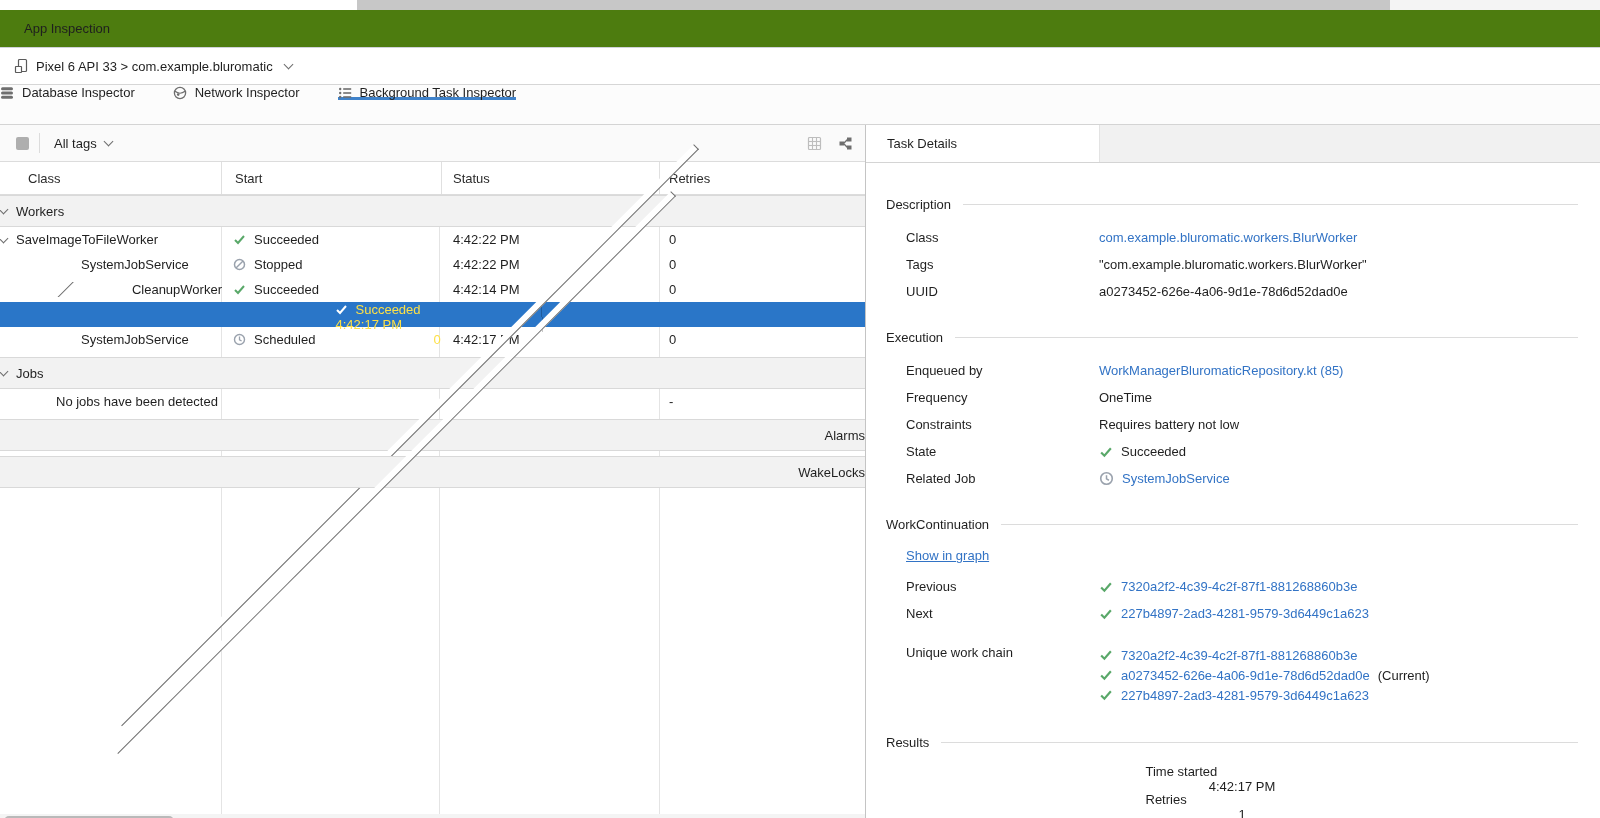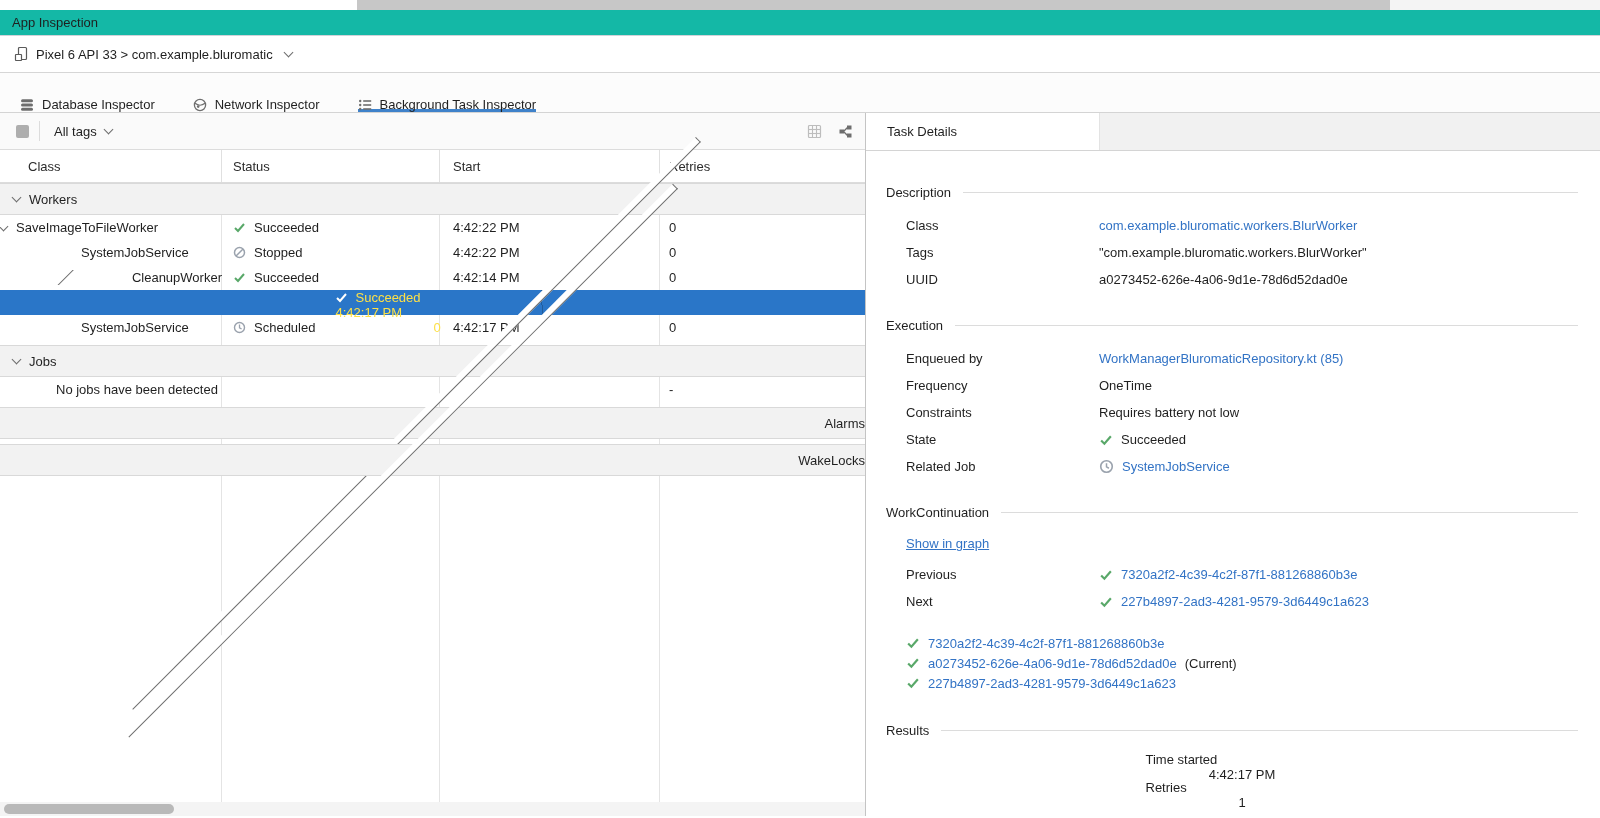--- a/index.html
+++ b/index.html
@@ -5,27 +5,27 @@
   * { box-sizing: border-box; margin: 0; padding: 0; }
   html,body { width:1600px; height:818px; overflow:hidden; }
   body { font-family:"Liberation Sans", sans-serif; font-size:13px; color:#1f1f1f; background:#fff; }
 
   
   .top-strip { position:relative; height:10px; background:#ffffff; }
   .top-strip .thumb { position:absolute; left:357px; top:0; width:1033px; height:10px; background:#c7c7c7; }
   .top-strip .right-seg { position:absolute; left:1390px; right:0; top:0; height:10px; background:#f4f4f4; }
 
   
-  .titlebar { height:26px; background:#14b8a6; border-bottom:1px solid #d0d3d9; display:flex; align-items:center; padding-left:12px; }
+  .titlebar { height:38px; background:#4d7c0f; border-bottom:1px solid #d0d3d9; display:flex; align-items:center; padding-left:24px; }
 
   
   .device-row { height:37px; background:#fff; border-bottom:1px solid #d6d6d6; display:flex; align-items:center; padding-left:14px; gap:6px; }
 
   
-  .tabstrip { height:40px; display:flex; align-items:flex-end; background:#fcfcfc; border-bottom:1px solid #d4d4d4; padding-left:20px; }
+  .tabstrip { height:40px; display:flex; align-items:flex-start; background:#fcfcfc; border-bottom:1px solid #d4d4d4; }
   .tab { display:flex; align-items:center; gap:8px; margin-right:38px; cursor:default; position:relative; white-space:nowrap; }
   .tab.active { box-shadow: inset 0 -3px 0 #3f82ca; }
   .tab-filler { flex:1; background:#f1f1f1; margin-right:-0px; }
 
   .main { display:flex; height:703px; }
 
   
   .left { width:866px; border-right:1px solid #c4c4c4; position:relative; display:flex; flex-direction:column; background:#fff; }
   .toolbar { height:37px; border-bottom:1px solid #dcdcdc; background:#fafafa; display:flex; align-items:center; padding:0 12px; }
   .stop-btn { width:13px; height:13px; background:#aeaeae; border-radius:2px; margin:0 10px 0 4px; }
@@ -37,21 +37,21 @@
   .colhdr { height:33px; display:flex; align-items:center; border-bottom:1px solid #dcdcdc; background:#fff; position:relative; z-index:2; }
   .hc { height:100%; display:flex; align-items:center; border-right:1px solid #e0e0e0; color:#2b2b2b; }
   .hc1 { width:222px; padding-left:28px; }
   .hc2 { width:218px; padding-left:11px; }
   .hc3 { width:220px; padding-left:13px; }
   .hc4 { flex:1; padding-left:9px; border-right:none; }
 
   .rows { position:relative; flex:1; }
   .vline { position:absolute; top:0; bottom:14px; width:1px; background:#e4e4e4; z-index:1; }
 
-  .grow { position:relative; z-index:2; height:32px; background:#f2f2f2; border-top:1px solid #d9d9d9; border-bottom:1px solid #d9d9d9; display:flex; align-items:center; padding-left:13px; gap:9px; }
+  .grow { position:relative; z-index:2; height:32px; background:#f2f2f2; border-top:1px solid #d9d9d9; border-bottom:1px solid #d9d9d9; display:flex; align-items:center; gap:9px; }
   .grow.gap { margin-top:5px; }
 
   .trow { position:relative; z-index:2; height:25px; display:flex; align-items:center; }
   .c-class { width:222px; display:flex; align-items:center; overflow:hidden; white-space:nowrap; }
   .c-class.lvl1 { gap:9px; }
   .c-class.lvl2 { padding-left:81px; }
   .c-class.msg  { padding-left:56px; }
   .c-status { width:218px; padding-left:11px; display:flex; align-items:center; gap:8px; white-space:nowrap; }
   .c-start { width:220px; padding-left:13px; }
   .c-retries { flex:1; padding-left:9px; }
@@ -175,22 +175,22 @@
             <path d="M5.5 7.5 L9.5 3.5 M5.5 7.5 L9.5 11.5" fill="none" stroke="#6e6e6e" stroke-width="1.4"></path>
             <rect x="9" y="1.5" width="4.5" height="4" fill="#6e6e6e"></rect>
             <rect x="9" y="9.5" width="4.5" height="4" fill="#6e6e6e"></rect>
             <rect x="1.5" y="5.5" width="4.5" height="4" fill="#6e6e6e"></rect>
           </svg>
       </span>
     </div>
 
     <div class="colhdr">
       <div class="hc hc1">Class</div>
+      <div class="hc hc3">Start</div>
       <div class="hc hc2">Status</div>
-      <div class="hc hc3">Start</div>
       <div class="hc hc4">Retries</div>
     </div>
 
     <div class="rows">
       <div class="vline" style="left:221px"></div>
       <div class="vline" style="left:439px"></div>
       <div class="vline" style="left:659px"></div>
 
       <div class="grow">
         <span class="chev down grp-chev"></span>
@@ -402,20 +402,21 @@
             <span>
                 <svg width="14" height="14" viewBox="0 0 13 13">
                   <path d="M2 7 L5 10 L11 3" fill="none" stroke="#59a869" stroke-width="2"></path>
                 </svg>
               </span>
             <span class="link">227b4897-2ad3-4281-9579-3d6449c1a623</span>
           </span>
         </div>
       </div>
       <div class="chain-row">
+        <span class="dlabel">Unique work chain</span>
         <span class="chain-list">
           <span class="chain-item">
             <span>
                 <svg width="14" height="14" viewBox="0 0 13 13">
                   <path d="M2 7 L5 10 L11 3" fill="none" stroke="#59a869" stroke-width="2"></path>
                 </svg>
               </span>
             <span class="link">7320a2f2-4c39-4c2f-87f1-881268860b3e</span>
           </span>
           <span class="chain-item">

